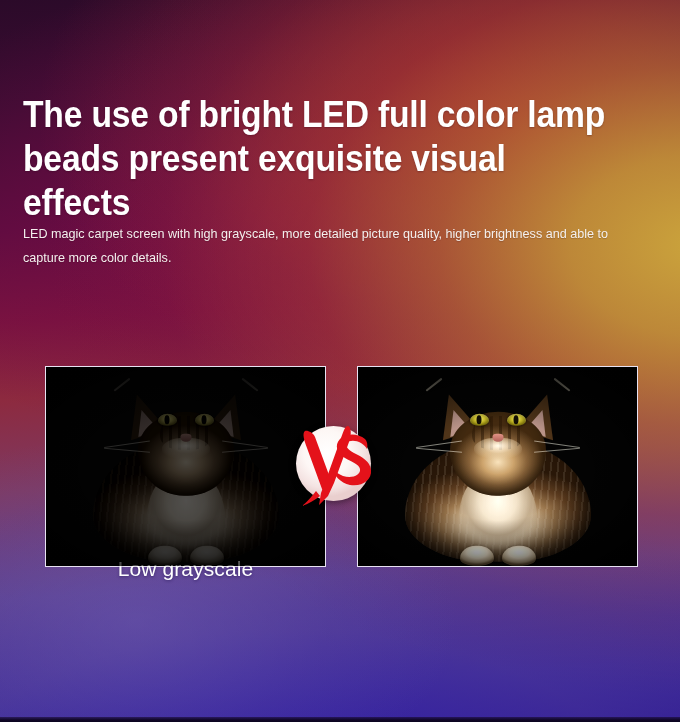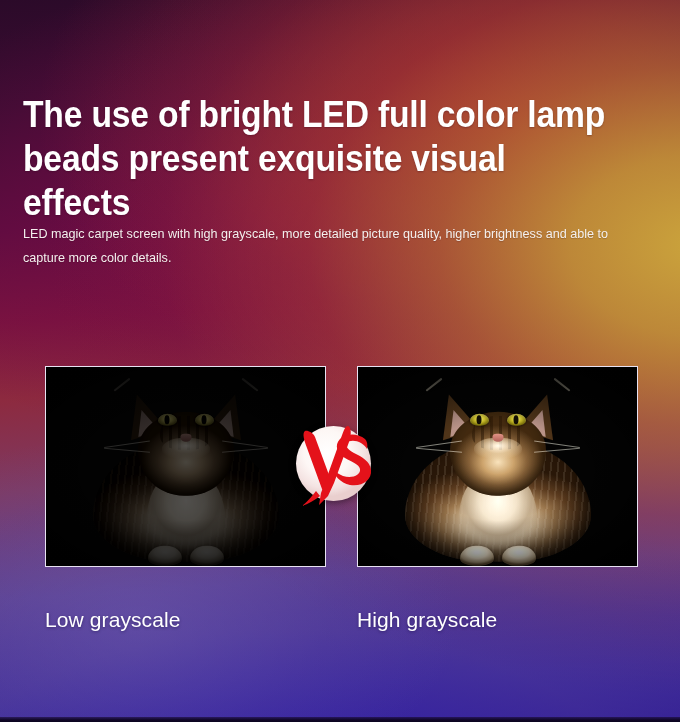--- a/index.html
+++ b/index.html
@@ -433,23 +433,23 @@
     position: absolute;
     left: -6px;
     top: -6px;
     width: 92px;
     height: 92px;
   }
 
   
   .caption {
     position: absolute;
-    top: 606px;
+    top: 555px;
     width: 281px;
-    text-align: left;
+    text-align: center;
     color: #ffffff;
     font-size: 21px;
     line-height: 28px;
     font-weight: normal;
     letter-spacing: 0.1px;
     text-shadow: 0 1px 3px rgba(20,10,60,0.45);
   }
   .caption.left  { left: 45px; }
   .caption.right { left: 357px; }
 </style>
@@ -550,17 +550,16 @@
           <path d="M77,22 C70,16 58,16 52,22 C46,28 49,37 57,41 C64,45 71,47 72,52 C73,58 64,62 55,59
                    C50,57 46,54 44,51 C46,58 52,66 62,68 C74,70 84,63 83,53 C82,44 74,40 66,36
                    C60,33 57,29 59,26 C61,23 68,23 73,26 C76,28 78,30 79,32 C80,28 79,24 77,22 Z" fill="#e4121a"></path>
 
           <path d="M28,74 C24,79 19,85 14,89 C20,87 27,83 32,79 Z" fill="#e4121a"></path>
         </svg>
       </div>
 
       <div class="caption left">Low grayscale</div>
 
-      <div class="caption right">High grayscale</div>
 
     </div>
   </div>
 </div>
 
 </body></html>

